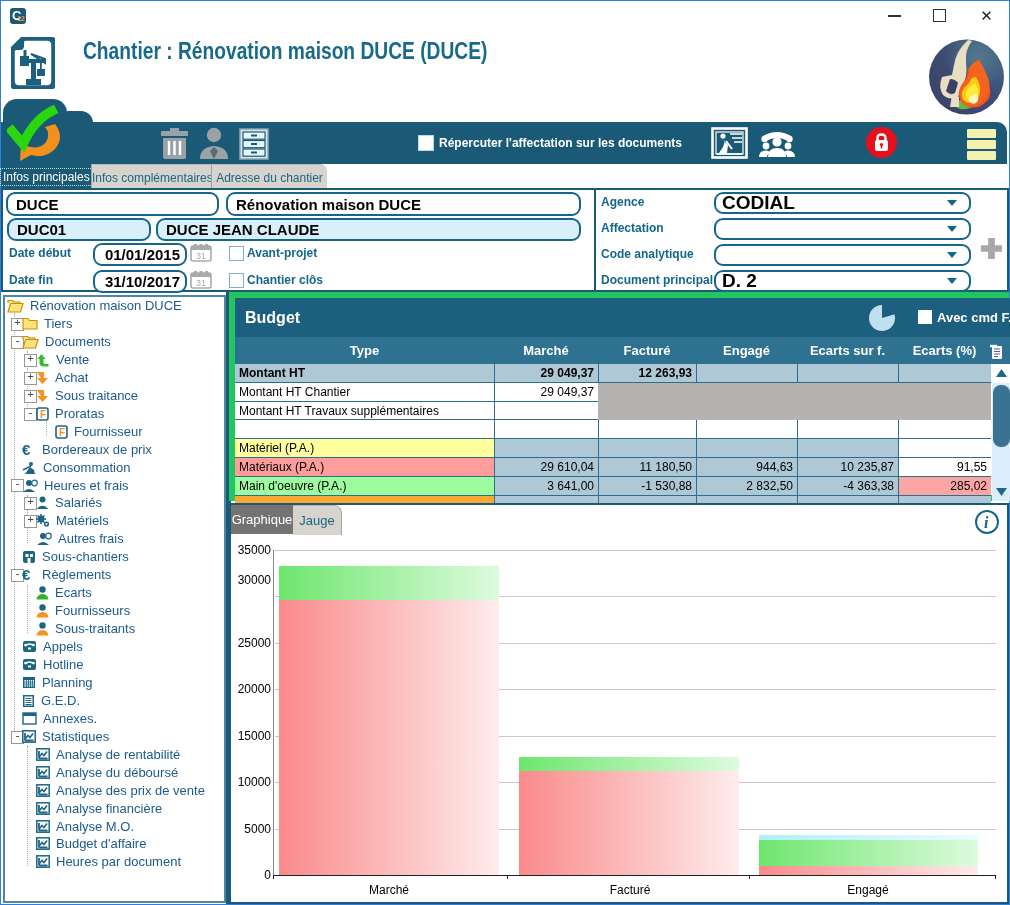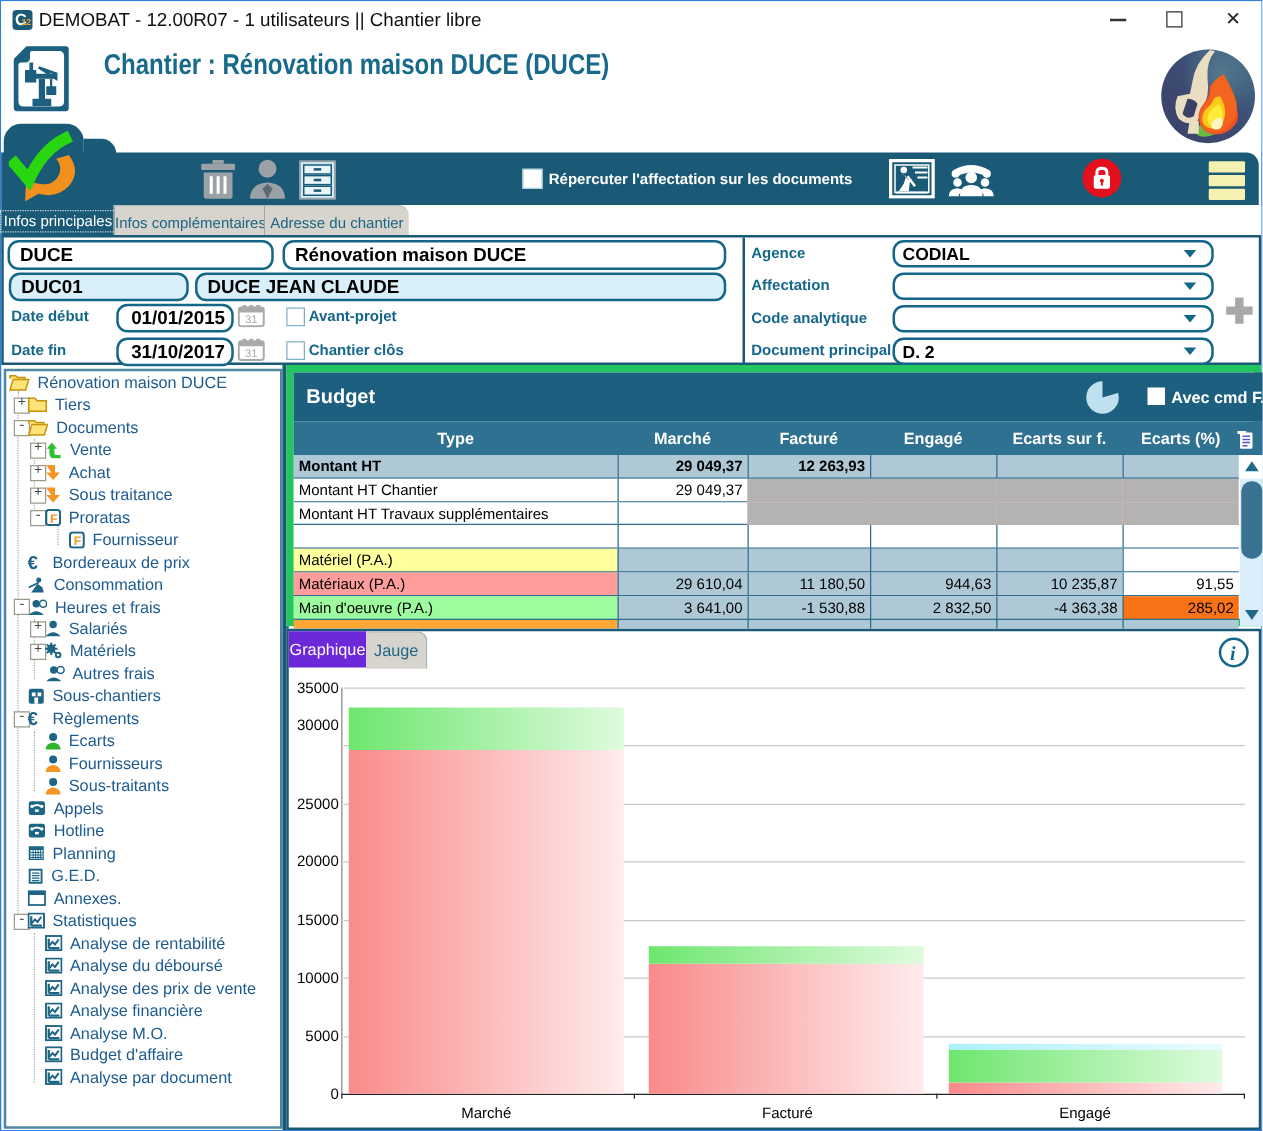--- a/index.html
+++ b/index.html
@@ -27,21 +27,21 @@
 .tab{position:absolute;top:0;height:26px;font-size:12px;line-height:26px;text-align:center;white-space:nowrap;}
 #tab1{left:0;width:90px;background:#1a5a77;color:#fff;}
 #tab2{left:90px;width:120px;background:#d7d4cd;color:#1d6585;border-left:1px solid #9aa7ab;border-top:1px solid #b8bcbe;}
 #tab3{left:210px;width:115px;background:#d7d4cd;color:#1d6585;border-left:1px solid #9aa7ab;border-top:1px solid #b8bcbe;border-radius:0 8px 0 0;}
 
 #form{position:absolute;left:0;top:187px;width:1004px;height:100px;background:#fff;border:2px solid #1a5a77;border-left-width:2px;}
 .inp{position:absolute;border:2px solid #14678a;border-radius:9px;background:#fff;font-size:15px;font-weight:bold;color:#000;padding:0 8px;box-sizing:border-box;line-height:20px;}
 .inpblue{background:#d9f0fb;}
 .flbl{position:absolute;font-size:12px;font-weight:bold;color:#14678a;}
 .fchk{position:absolute;width:13px;height:13px;background:#fff;border:1px solid #7fb2c8;}
-.drop{position:absolute;border:2px solid #14678a;border-radius:9px;background:#fff;font-size:14px;font-weight:bold;color:#000;padding:0 6px;box-sizing:border-box;line-height:18px;}
+.drop{position:absolute;border:2px solid #14678a;border-radius:9px;background:#fff;font-size:19px;font-weight:bold;color:#000;padding:0 6px;box-sizing:border-box;line-height:18px;}
 .droparr{position:absolute;width:0;height:0;border-left:5px solid transparent;border-right:5px solid transparent;border-top:6px solid #14678a;}
 #vdiv{position:absolute;left:593px;top:189px;width:2px;height:102px;background:#1a5a77;}
 
 #tree{position:absolute;left:2px;top:294px;width:223px;height:608px;background:#fff;border:2px solid #4e87a0;box-sizing:border-box;}
 .trow{position:absolute;height:18px;font-size:13px;color:#1c5a8f;white-space:nowrap;}
 .trow span{vertical-align:middle;}
 .ticon{display:inline-block;vertical-align:middle;margin-right:6px;}
 .pmbox{position:absolute;width:11px;height:11px;background:#fff;border:1px solid #9a9a8a;font-size:11px;line-height:9px;text-align:center;color:#444;font-family:"Liberation Mono",monospace;}
 
 #budget{position:absolute;left:228px;top:291px;width:780px;height:209px;background:#fff;border:6px solid #22c55e;box-sizing:border-box;}
@@ -50,33 +50,32 @@
 #bchk{position:absolute;left:683px;top:12px;width:14px;height:14px;background:#fff;}
 #bchklbl{position:absolute;left:702px;top:12px;font-size:13px;font-weight:bold;color:#fff;white-space:nowrap;}
 #bcolhead{position:absolute;left:0;top:39px;width:776px;height:27px;background:#2f7191;}
 .bch{position:absolute;top:39px;height:27px;line-height:27px;font-size:13px;font-weight:bold;color:#fff;text-align:center;}
 .bcell{position:absolute;top:0;height:19px;box-sizing:border-box;font-size:12px;line-height:19px;border-left:1px solid #2d6d8d;border-bottom:1px solid #2d6d8d;padding:0 4px;white-space:nowrap;overflow:hidden;}
 .num{text-align:right;}
 .cgray{background:#b5b2b2;border-bottom:1px solid #b5b2b2;border-left-color:#b5b2b2;}
 
 #chartp{position:absolute;left:228px;top:502px;width:780px;height:401px;background:#fff;border:2px solid #1a5a77;box-sizing:border-box;}
 .ctab{position:absolute;top:0;height:29px;font-size:13px;line-height:29px;text-align:center;}
-#ctab1{left:0;width:62px;background:#6d28d9;color:#fff;}
+#ctab1{left:0;width:62px;background:#737373;color:#fff;}
 #ctab2{left:62px;width:48px;background:#d7d4cd;color:#1d6585;border-radius:0 8px 0 0;border-top:1px solid #b0b4b6;border-right:1px solid #9aa7ab;}
 .gline{position:absolute;left:44px;width:721px;height:1px;background:#c9c9c9;}
 .ylab{position:absolute;width:38px;text-align:right;font-size:12px;color:#000;}
 .xlab{position:absolute;font-size:12px;color:#000;top:378px;}
 .bar{position:absolute;}
 </style>
 </head>
 <body>
 <div id="win">
   <div id="titlebar">
     <div id="appicon">C<span>12</span></div>
-    <div id="titletxt">DEMOBAT - 12.00R07 - 1 utilisateurs || Chantier libre</div>
     <div style="position:absolute;left:887px;top:14px;width:13px;height:1.5px;background:#333;"></div>
     <div style="position:absolute;left:932px;top:8px;width:11px;height:11px;border:1.5px solid #333;"></div>
     <div class="winbtn" style="left:963px;">✕</div>
   </div>
   <div id="hdr">
     <svg style="position:absolute;left:10px;top:6px;" width="44" height="52" viewBox="0 0 44 52">
 <path d="M13 1 H36 Q43 1 43 8 V44 Q43 51 36 51 H8 Q1 51 1 44 V13 Z" fill="#fff" stroke="#1d5f7e" stroke-width="5.5" stroke-linejoin="round"></path>
 <path d="M13 1 L13 9 Q13 13 9 13 L1 13 Z" fill="#1d5f7e"></path>
 <path d="M14 13 L14 21 Q14 24 17 24" fill="none" stroke="#1d5f7e" stroke-width="3"></path>
 <rect x="9" y="19" width="9" height="10" fill="#1d5f7e"></rect>
@@ -379,21 +378,21 @@
       </svg><span>Analyse M.O.</span></div>
   <div class="trow" style="left:35px;top:834px;"><svg class="ticon" width="14" height="13" viewBox="0 0 14 13">
         <rect x="0.8" y="0.8" width="12.4" height="11.4" fill="#fff" stroke="#1d6585" stroke-width="1.5"></rect>
         <path d="M3 10.5 L3 3 M3 10.5 L11.5 10.5" stroke="#1d6585" stroke-width="1.8"></path>
         <path d="M3.5 8.5 L6 5.5 L8 7.5 L11 3.5" stroke="#1d6585" stroke-width="1.6" fill="none"></path>
       </svg><span>Budget d'affaire</span></div>
   <div class="trow" style="left:35px;top:852px;"><svg class="ticon" width="14" height="13" viewBox="0 0 14 13">
         <rect x="0.8" y="0.8" width="12.4" height="11.4" fill="#fff" stroke="#1d6585" stroke-width="1.5"></rect>
         <path d="M3 10.5 L3 3 M3 10.5 L11.5 10.5" stroke="#1d6585" stroke-width="1.8"></path>
         <path d="M3.5 8.5 L6 5.5 L8 7.5 L11 3.5" stroke="#1d6585" stroke-width="1.6" fill="none"></path>
-      </svg><span>Analyse par document</span></div>
+      </svg><span>Heures par document</span></div>
   <div id="budget">
   <div id="bhead"></div>
   <div id="btitle">Budget</div>
   <svg style="position:absolute;left:632px;top:5px;" width="30" height="30" viewBox="0 0 30 30">
         <circle cx="15" cy="15" r="13" fill="#bfe0ef"></circle>
         <path d="M15 15 L15 1 A14 14 0 0 1 28.5 11 Z" fill="#1d5f7e"></path>
       </svg>
   <div id="bchk"></div>
   <div id="bchklbl">Avec cmd F.</div>
   <div id="bcolhead"></div>
@@ -442,21 +441,21 @@
   <div class="bcell num" style="left:259px;top:160px;width:104px;height:19px;background:#aec8d6;">29 610,04</div>
   <div class="bcell num" style="left:363px;top:160px;width:98px;height:19px;background:#aec8d6;">11 180,50</div>
   <div class="bcell num" style="left:461px;top:160px;width:101px;height:19px;background:#aec8d6;">944,63</div>
   <div class="bcell num" style="left:562px;top:160px;width:101px;height:19px;background:#aec8d6;">10 235,87</div>
   <div class="bcell num" style="left:663px;top:160px;width:93px;height:19px;background:#fff;">91,55</div>
   <div class="bcell" style="left:0px;top:179px;width:259px;height:19px;background:#9dfc9d;border-left:none;">Main d'oeuvre (P.A.)</div>
   <div class="bcell num" style="left:259px;top:179px;width:104px;height:19px;background:#aec8d6;">3 641,00</div>
   <div class="bcell num" style="left:363px;top:179px;width:98px;height:19px;background:#aec8d6;">-1 530,88</div>
   <div class="bcell num" style="left:461px;top:179px;width:101px;height:19px;background:#aec8d6;">2 832,50</div>
   <div class="bcell num" style="left:562px;top:179px;width:101px;height:19px;background:#aec8d6;">-4 363,38</div>
-  <div class="bcell num" style="left:663px;top:179px;width:93px;height:19px;background:#f97316;">285,02</div>
+  <div class="bcell num" style="left:663px;top:179px;width:93px;height:19px;background:#fca5a5;">285,02</div>
   <div class="bcell" style="left:0px;top:198px;width:259px;height:7px;background:#ffa733;border-left:none;border-bottom:none;"></div>
   <div class="bcell" style="left:259px;top:198px;width:104px;height:7px;background:#aec8d6;border-bottom:none;"></div>
   <div class="bcell" style="left:363px;top:198px;width:98px;height:7px;background:#aec8d6;border-bottom:none;"></div>
   <div class="bcell" style="left:461px;top:198px;width:101px;height:7px;background:#aec8d6;border-bottom:none;"></div>
   <div class="bcell" style="left:562px;top:198px;width:101px;height:7px;background:#aec8d6;border-bottom:none;"></div>
   <div class="bcell" style="left:663px;top:198px;width:93px;height:7px;background:#aec8d6;border-bottom:none;"></div>
   <div style="position:absolute;left:757px;top:66px;width:19px;height:137px;background:#d9eefa;"></div>
   <div style="position:absolute;left:757px;top:66px;width:19px;height:19px;background:#fff;"></div>
   <svg style="position:absolute;left:757px;top:66px;" width="19" height="19">
         <path d="M9.5 5 L15 13 L4 13 Z" fill="#20688a"></path>

